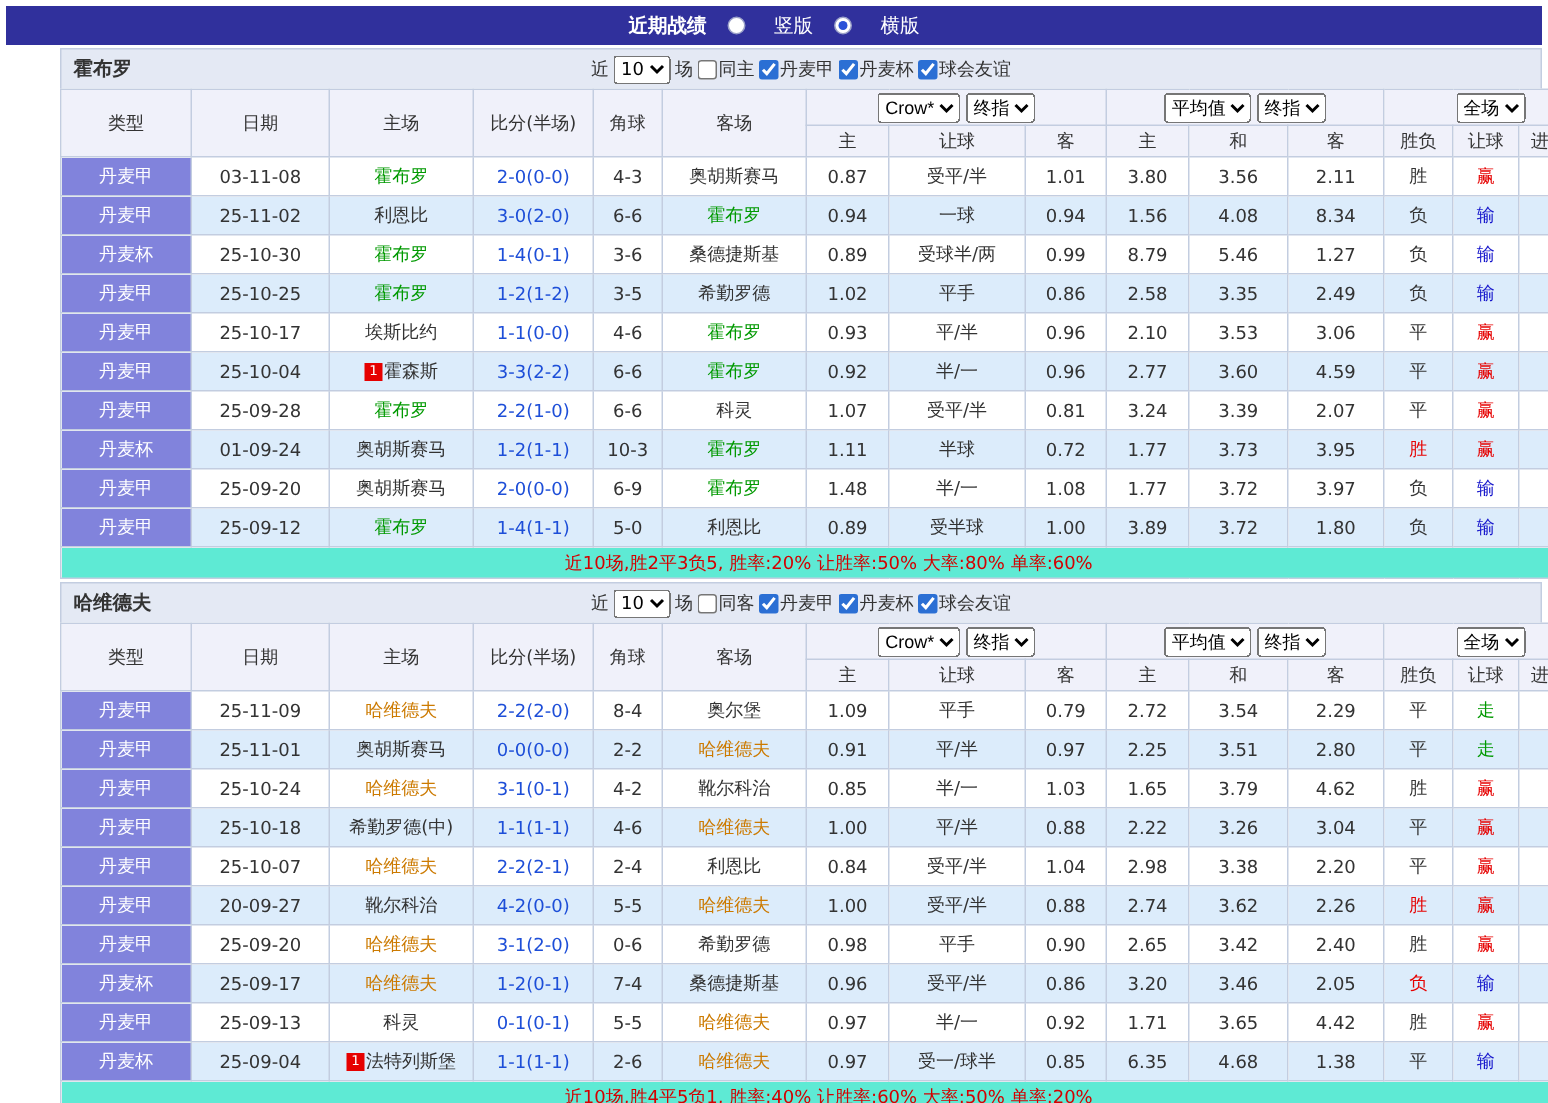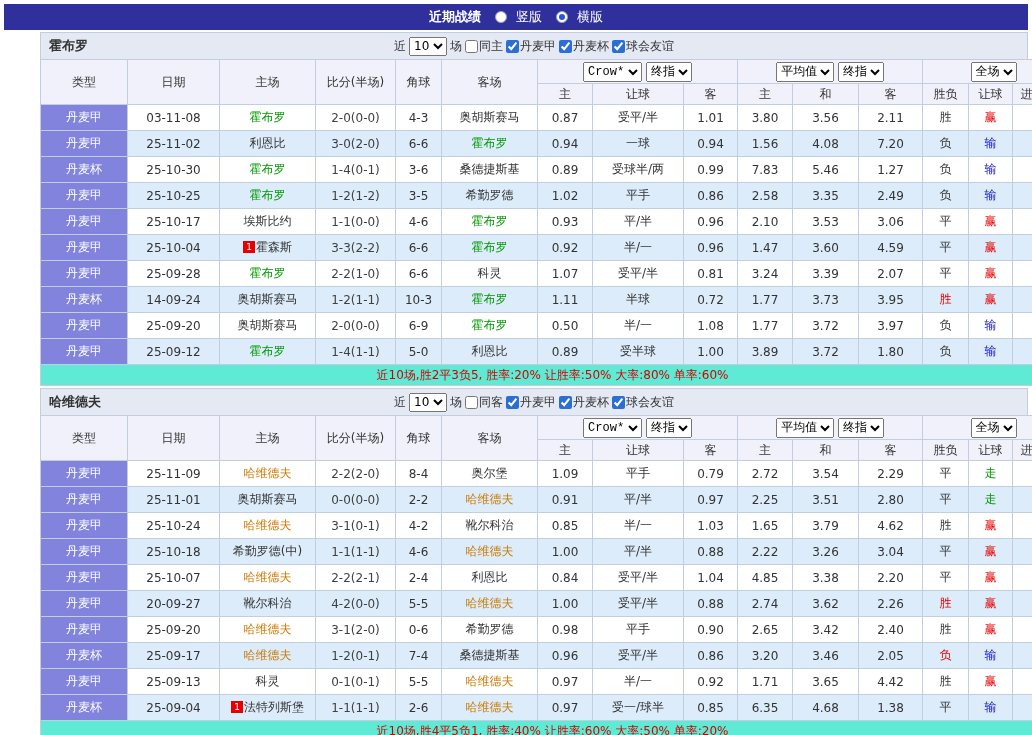--- a/index.html
+++ b/index.html
@@ -10,21 +10,21 @@
     font-size: 12px; color: #333;
     padding: 4px;
   }
   .topbar {
     height: 26px; background: #30309c; color: #fff;
     display: flex; align-items: center; justify-content: center; gap: 14px;
     font-size: 13px;
   }
   .topbar-title { font-weight: bold; }
   #layout-radios { display: inline-flex; gap: 14px; align-items: center; }
-  .radio-opt { display: inline-flex; align-items: center; gap: 9px; cursor: pointer; }
+  .radio-opt { display: inline-flex; align-items: center; gap: 19px; cursor: pointer; }
   .radio-dot {
     width: 12px; height: 12px; border-radius: 50%; background: #fff;
     display: inline-block; position: relative; border: 1px solid #9aa0c8;
   }
   .radio-dot.selected::after {
     content: ""; position: absolute; left: 2px; top: 2px; right: 2px; bottom: 2px;
     border-radius: 50%; background: #2b52d8;
   }
   .section { margin-top: 2px; padding-left: 36px; }
   .section-band {
@@ -40,28 +40,28 @@
   table.grid { width: 1024px; border-collapse: collapse; table-layout: fixed; }
   .grid th, .grid td {
     border: 1px solid #c3cde0; text-align: center; height: 26px;
     padding: 0 1px; overflow: hidden; white-space: nowrap;
     font-weight: normal; font-size: 12px;
   }
   .grid tr.h1 th { height: 24px; }
   .grid tr.h2 th { height: 21px; }
   .grid th { background: #f0f1fa; color: #333; }
   .grid th.hdr-selects { padding: 1px; }
-  .grid th.hdr-selects select { height: 20px; font-size: 12px; max-width: 76px; font-family: Liberation Mono, monospace; }
+  .grid th.hdr-selects select { height: 20px; font-size: 12px; max-width: 76px; font-family: Liberation Sans, sans-serif; }
   td.type { background: #8183dc; color: #fff; }
   tr.even td { background: #dcecfb; }
   tr.even td.type { background: #8183dc; }
   .team-green { color: #009900; }
   .team-orange { color: #cc7a00; }
   .team-plain { color: #333; }
-  td.score { color: #404040; }
+  td.score { color: #1d4ed8; }
   .res-red { color: #e60000; }
   .res-blue { color: #1717cc; }
   .res-green { color: #009900; }
   .res-dark { color: #333; }
   td.summary { color: #d40000; background: #5eead4; height: 21px; }
   .badge1 {
     display: inline-block; width: 12px; height: 12px; line-height: 12px;
     background: #e60000; color: #fff; font-size: 9px; margin-right: 1px;
     vertical-align: 1px; text-align: center;
   }
@@ -172,36 +172,36 @@
             <td>25-11-02</td>
             <td><span class="team-plain">利恩比</span></td>
             <td class="score">3-0(2-0)</td>
             <td>6-6</td>
             <td><span class="team-green">霍布罗</span></td>
             <td>0.94</td>
             <td>一球</td>
             <td>0.94</td>
             <td>1.56</td>
             <td>4.08</td>
-            <td>7.20</td>
+            <td>8.34</td>
             <td class="res-dark">负</td>
             <td class="res-blue">输</td>
             <td class="res-red">大</td>
           </tr>
           <tr class="odd">
             <td class="type">丹麦杯</td>
             <td>25-10-30</td>
             <td><span class="team-green">霍布罗</span></td>
             <td class="score">1-4(0-1)</td>
             <td>3-6</td>
             <td><span class="team-plain">桑德捷斯基</span></td>
             <td>0.89</td>
             <td>受球半/两</td>
             <td>0.99</td>
-            <td>7.83</td>
+            <td>8.79</td>
             <td>5.46</td>
             <td>1.27</td>
             <td class="res-dark">负</td>
             <td class="res-blue">输</td>
             <td class="res-red">大</td>
           </tr>
           <tr class="even">
             <td class="type">丹麦甲</td>
             <td>25-10-25</td>
             <td><span class="team-green">霍布罗</span></td>
@@ -238,21 +238,21 @@
           <tr class="even">
             <td class="type">丹麦甲</td>
             <td>25-10-04</td>
             <td><span class="team-plain"><span class="badge1">1</span>霍森斯</span></td>
             <td class="score">3-3(2-2)</td>
             <td>6-6</td>
             <td><span class="team-green">霍布罗</span></td>
             <td>0.92</td>
             <td>半/一</td>
             <td>0.96</td>
-            <td>1.47</td>
+            <td>2.77</td>
             <td>3.60</td>
             <td>4.59</td>
             <td class="res-dark">平</td>
             <td class="res-red">赢</td>
             <td class="res-red">大</td>
           </tr>
           <tr class="odd">
             <td class="type">丹麦甲</td>
             <td>25-09-28</td>
             <td><span class="team-green">霍布罗</span></td>
@@ -264,21 +264,21 @@
             <td>0.81</td>
             <td>3.24</td>
             <td>3.39</td>
             <td>2.07</td>
             <td class="res-dark">平</td>
             <td class="res-red">赢</td>
             <td class="res-red">大</td>
           </tr>
           <tr class="even">
             <td class="type">丹麦杯</td>
-            <td>14-09-24</td>
+            <td>01-09-24</td>
             <td><span class="team-plain">奥胡斯赛马</span></td>
             <td class="score">1-2(1-1)</td>
             <td>10-3</td>
             <td><span class="team-green">霍布罗</span></td>
             <td>1.11</td>
             <td>半球</td>
             <td>0.72</td>
             <td>1.77</td>
             <td>3.73</td>
             <td>3.95</td>
@@ -286,21 +286,21 @@
             <td class="res-red">赢</td>
             <td class="res-red">大</td>
           </tr>
           <tr class="odd">
             <td class="type">丹麦甲</td>
             <td>25-09-20</td>
             <td><span class="team-plain">奥胡斯赛马</span></td>
             <td class="score">2-0(0-0)</td>
             <td>6-9</td>
             <td><span class="team-green">霍布罗</span></td>
-            <td>0.50</td>
+            <td>1.48</td>
             <td>半/一</td>
             <td>1.08</td>
             <td>1.77</td>
             <td>3.72</td>
             <td>3.97</td>
             <td class="res-dark">负</td>
             <td class="res-blue">输</td>
             <td class="res-red">大</td>
           </tr>
           <tr class="even">
@@ -463,21 +463,21 @@
           <tr class="odd">
             <td class="type">丹麦甲</td>
             <td>25-10-07</td>
             <td><span class="team-orange">哈维德夫</span></td>
             <td class="score">2-2(2-1)</td>
             <td>2-4</td>
             <td><span class="team-plain">利恩比</span></td>
             <td>0.84</td>
             <td>受平/半</td>
             <td>1.04</td>
-            <td>4.85</td>
+            <td>2.98</td>
             <td>3.38</td>
             <td>2.20</td>
             <td class="res-dark">平</td>
             <td class="res-red">赢</td>
             <td class="res-red">大</td>
           </tr>
           <tr class="even">
             <td class="type">丹麦甲</td>
             <td>20-09-27</td>
             <td><span class="team-plain">靴尔科治</span></td>

